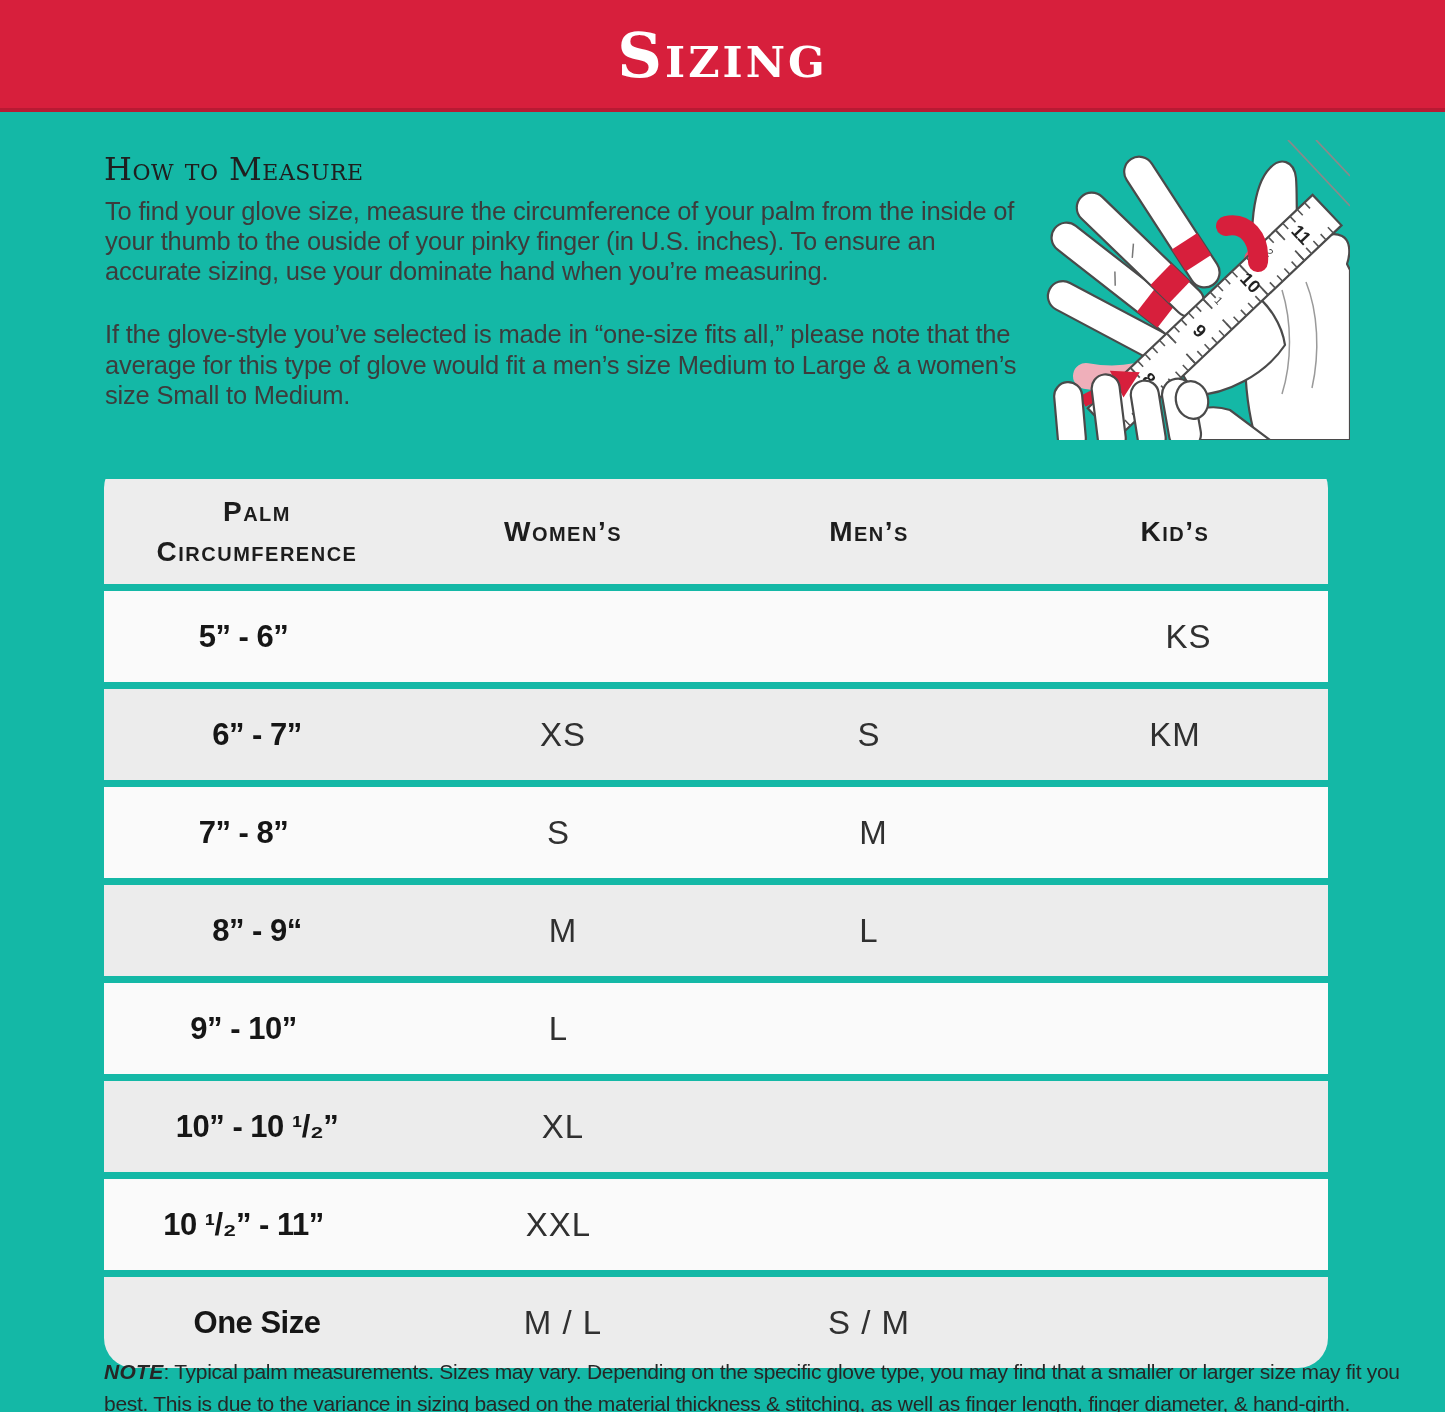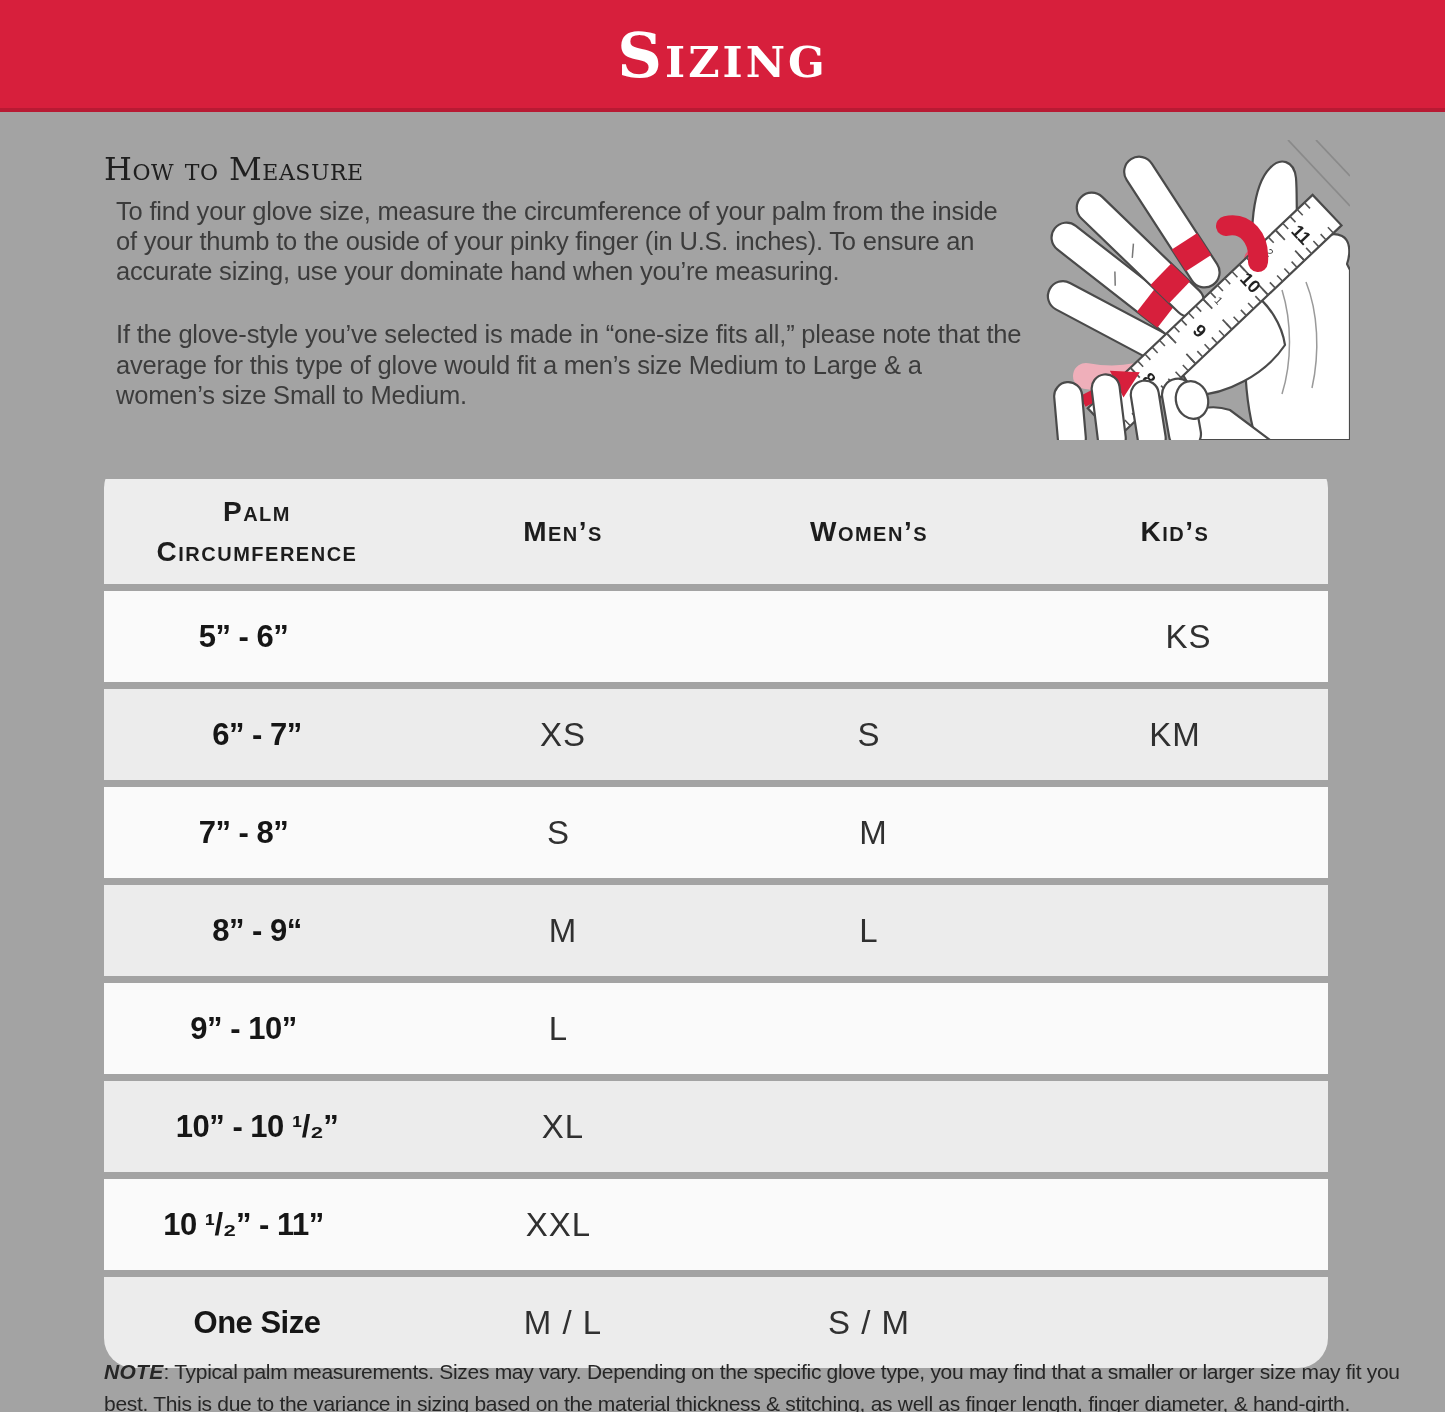--- a/index.html
+++ b/index.html
@@ -1,21 +1,21 @@
 <!DOCTYPE html>
 <html><head>
 <meta charset="utf-8">
 <style>
   * { box-sizing: border-box; }
   html, body { margin: 0; padding: 0; background: #ffffff; }
   .page {
     position: relative;
     width: 1445px;
     height: 1412px;
-    background: #a3a3a3;
+    background: #14b8a6;
     overflow: hidden;
     font-family: "Liberation Sans", sans-serif;
   }
 
   
   .banner {
     position: absolute;
     left: 0; top: 0; right: 0;
     height: 112px;
     background: #D71F3C;
@@ -46,21 +46,21 @@
     margin: 0 0 9px 0;
     font-family: "DejaVu Serif", "Liberation Serif", serif;
     font-weight: 400;
     font-variant: small-caps;
     font-size: 32px;
     line-height: 1.1;
     letter-spacing: 0.5px;
     color: #1f1f1f;
   }
   .howto p {
-    margin: 0 0 33px 12px;
+    margin: 0 0 33px 1px;
     font-size: 25.5px;
     line-height: 1.18;
     letter-spacing: -0.2px;
     color: #3c3c3c;
   }
 
   
   .illustration {
     position: absolute;
     left: 1020px;
@@ -221,22 +221,22 @@
             <rect x="-10" y="-16" width="72" height="32" rx="16"></rect>
           </g>
         <ellipse cx="172" cy="260" rx="16" ry="19" transform="rotate(-15 172 260)"></ellipse>
       </g>
     </svg>
   </figure>
 
   <div class="size-table">
     <div class="thead">
       <div class="th">Palm Circumference</div>
+      <div class="th">Women’s</div>
       <div class="th">Men’s</div>
-      <div class="th">Women’s</div>
       <div class="th">Kid’s</div>
     </div>
 
     <div class="trow light">
       <div class="td palm">5” - 6”</div>
       <div class="td size"></div>
       <div class="td size"></div>
       <div class="td size">KS</div>
     </div>
 

